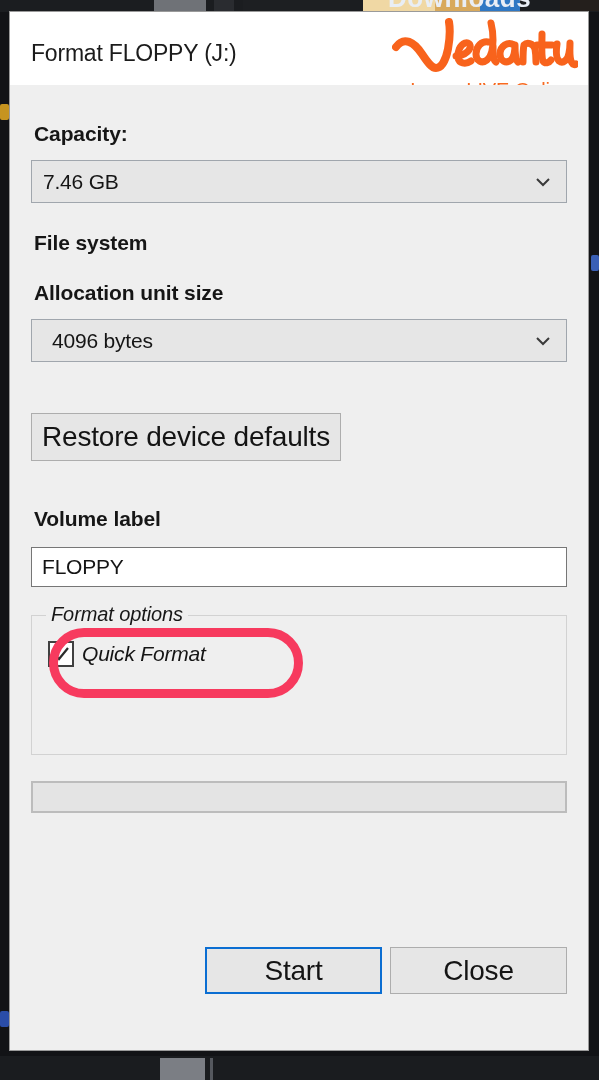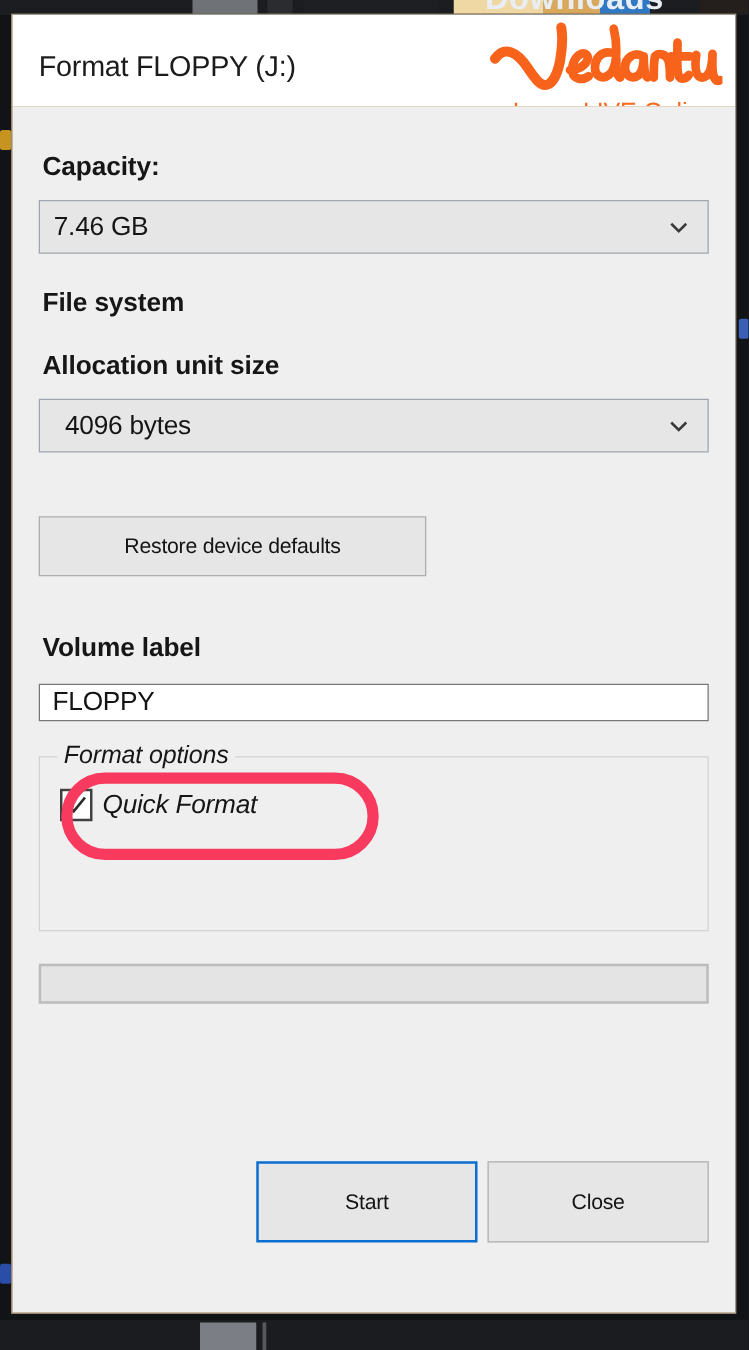--- a/index.html
+++ b/index.html
@@ -189,40 +189,40 @@
     align-items: center;
     justify-content: center;
   }
 
   
   .btn {
     background: #e6e6e6;
     border: 1px solid #adadad;
     box-sizing: border-box;
     font-family: "Liberation Sans", sans-serif;
-    font-size: 17px;
+    font-size: 28px;
     color: #141414;
     display: flex;
     align-items: center;
     justify-content: center;
     letter-spacing: -0.2px;
     padding: 0;
   }
   .btn-restore {
     width: 310px;
     height: 48px;
   }
   .btn-default {
     border: 2px solid #0b6ed2;
   }
 
   
   .text-input {
     width: 100%;
-    height: 30px;
+    height: 40px;
     background: #ffffff;
     border: 1px solid #767676;
     box-sizing: border-box;
     font-family: "Liberation Sans", sans-serif;
     font-size: 21px;
     color: #141414;
     padding-left: 10px;
     letter-spacing: -0.2px;
     outline: none;
   }
@@ -289,21 +289,21 @@
     position: absolute;
     left: 21px;
     right: 21px;
     bottom: 56px;
     display: flex;
     justify-content: flex-end;
     gap: 8px;
   }
   .btn-action {
     width: 177px;
-    height: 65px;
+    height: 47px;
   }
   .anno {
     position: absolute;
     left: 17px;
     top: 12px;
     width: 254px;
     height: 70px;
     border: 9px solid #f73a5e;
     border-radius: 36px;
     box-sizing: border-box;

